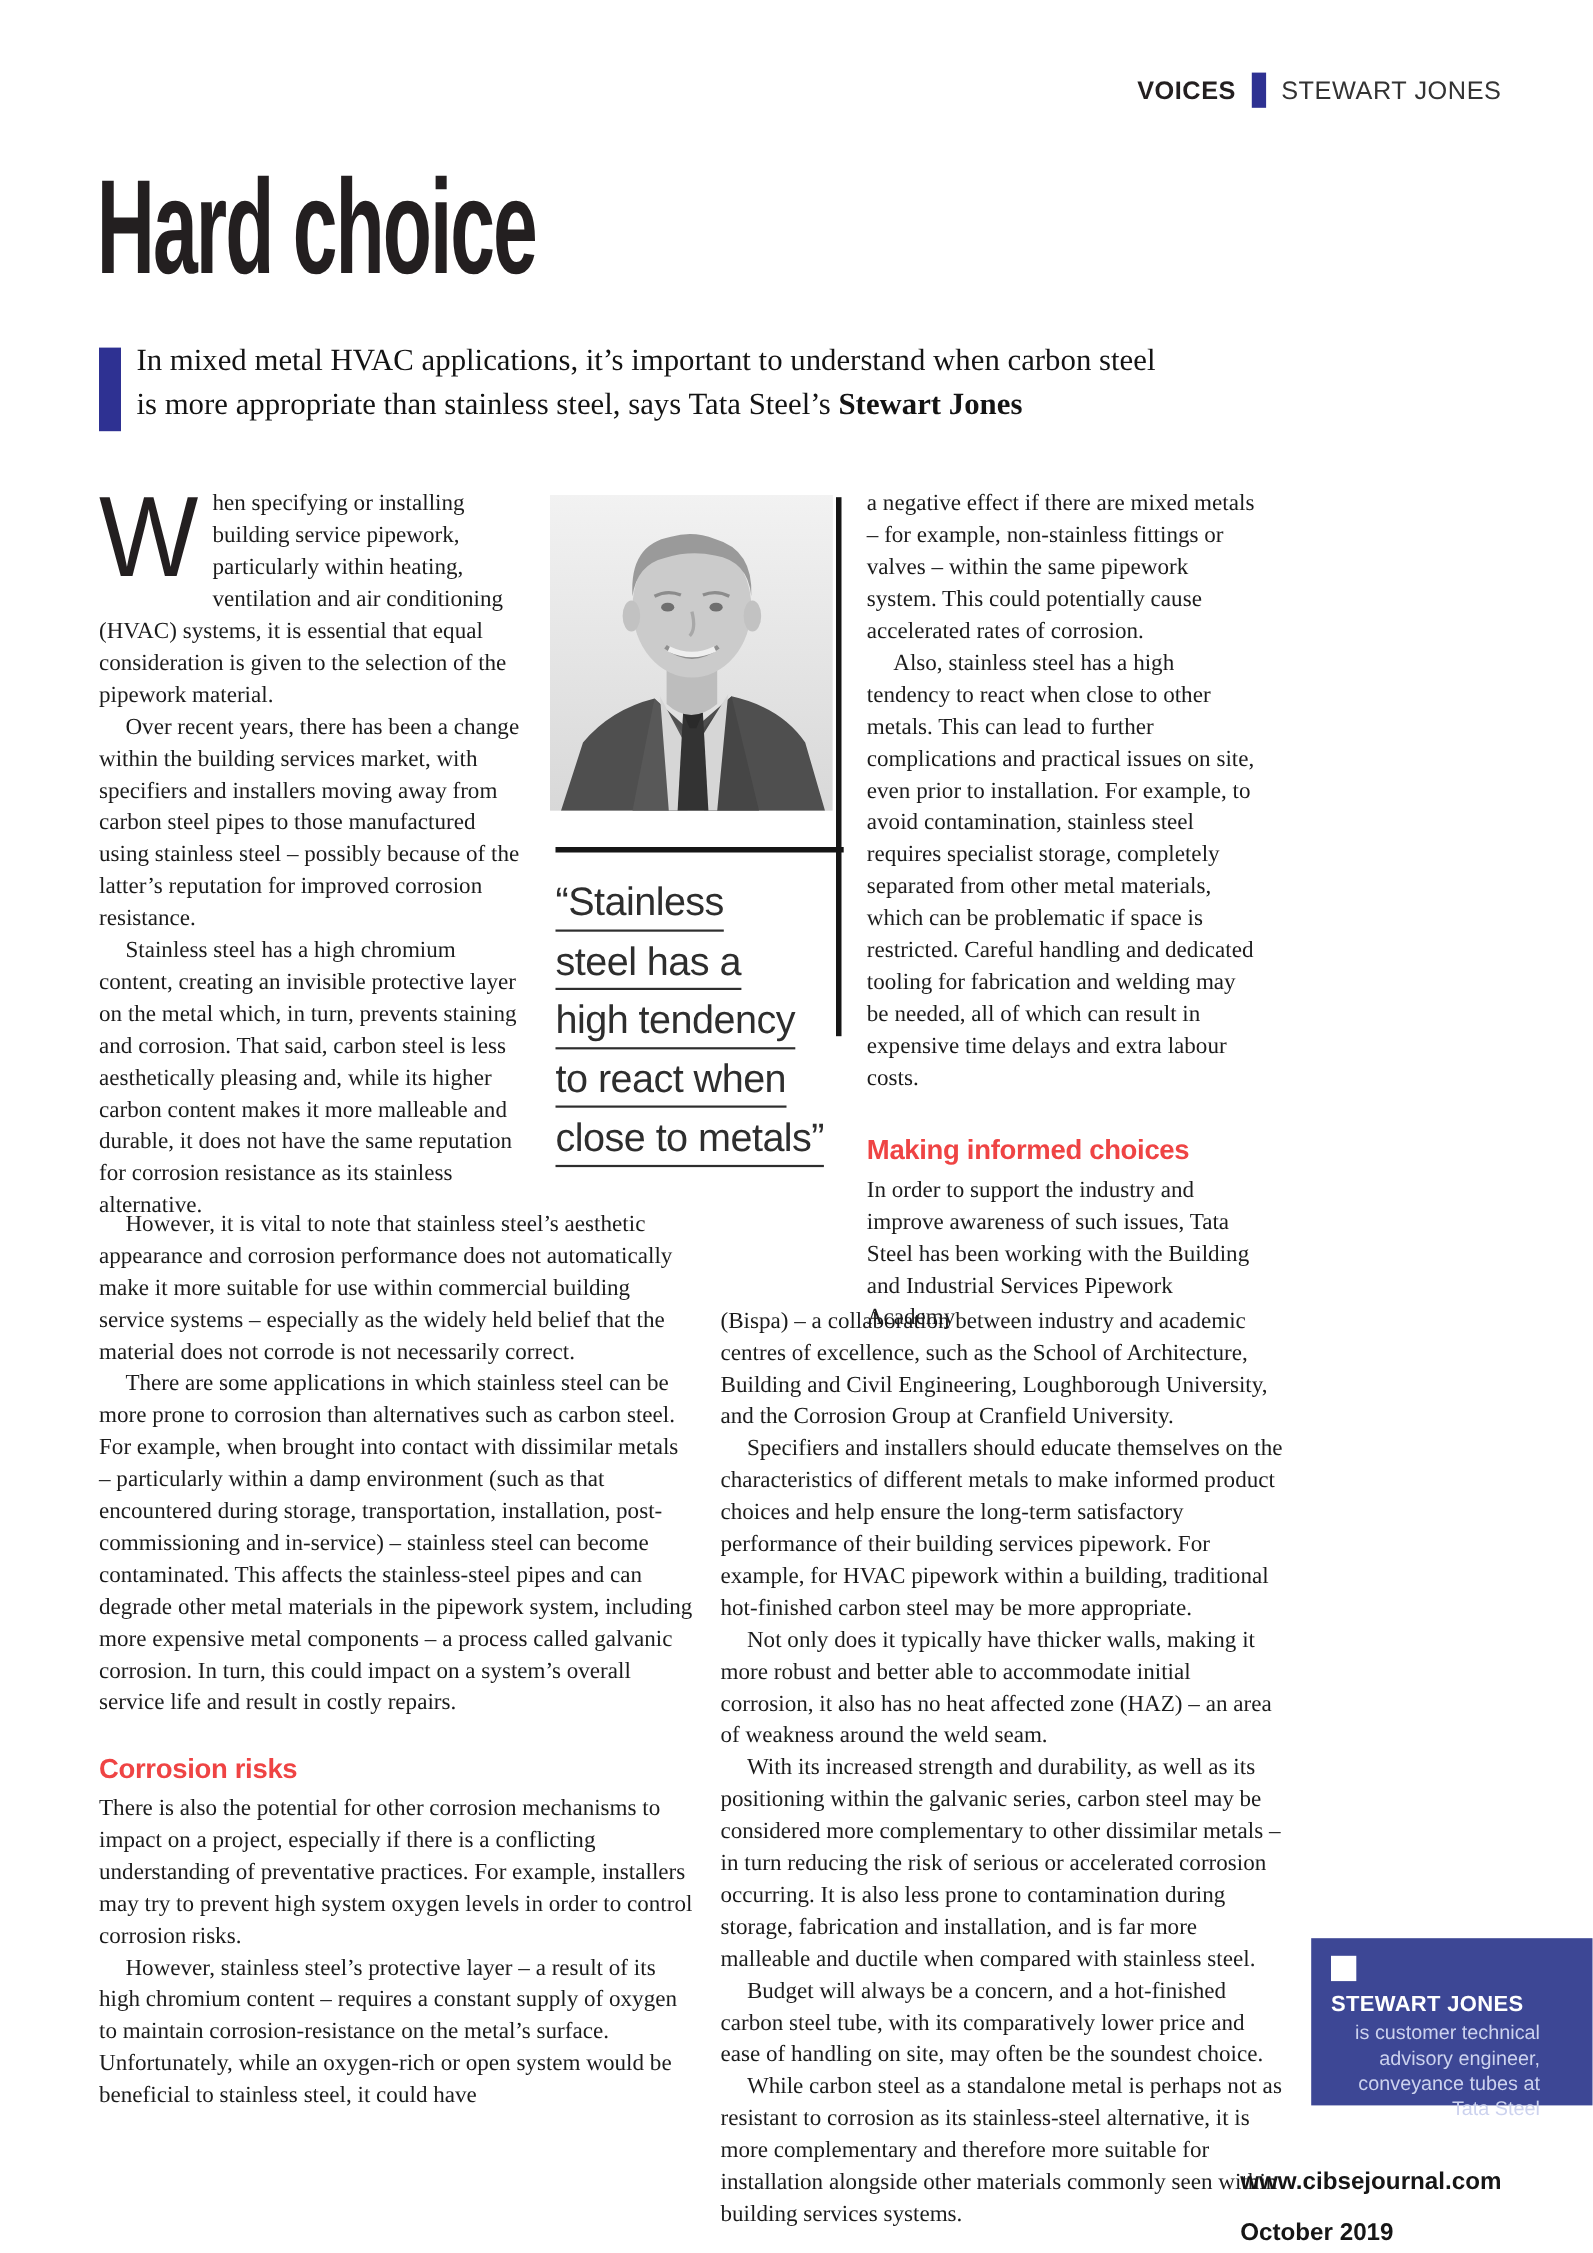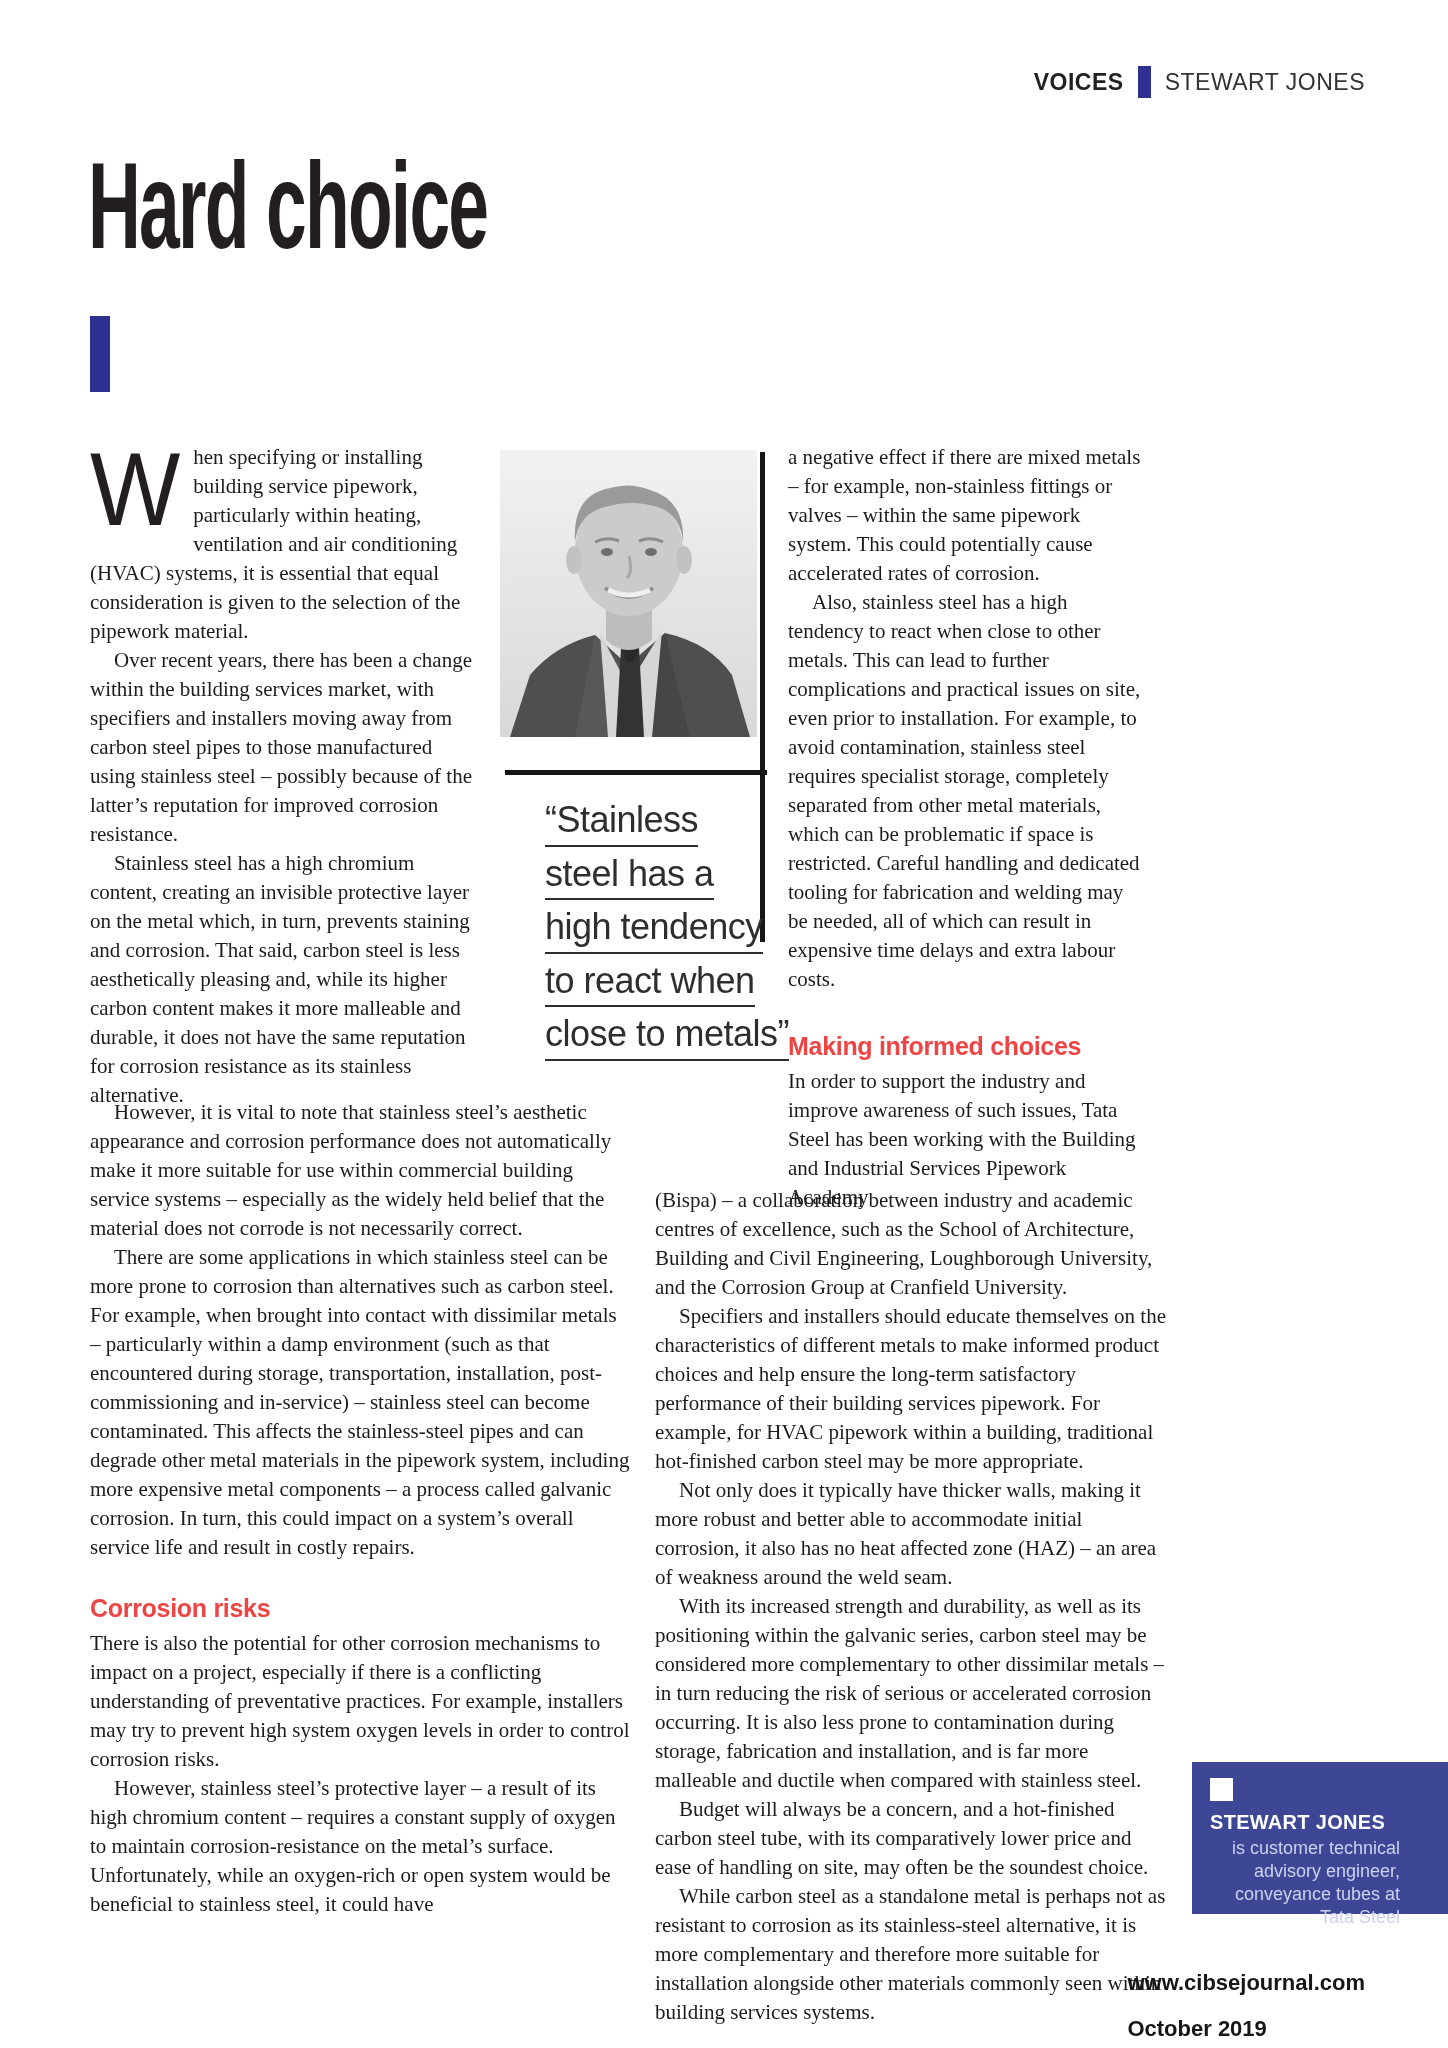--- a/index.html
+++ b/index.html
@@ -48,21 +48,21 @@
   .vrule{position:absolute;left:760px;top:452px;width:5px;height:490px;background:#161616;}
   
   .pq-rule{position:absolute;left:505px;top:770px;width:262px;height:5px;background:#161616;}
   .pullquote{
     position:absolute;left:505px;top:800px;width:285px;
     font-family:"Liberation Sans",sans-serif;font-size:36px;color:#2e2e2e;
     letter-spacing:-0.5px;
   }
   .pullquote .line{
     display:table;border-bottom:2px solid #2e2e2e;padding-bottom:5px;margin-bottom:7px;
-    white-space:nowrap;line-height:1.1;margin-left:40px;
+    white-space:nowrap;line-height:1.1;
   }
   
   .author-box{
     position:absolute;left:1192px;top:1762px;width:256px;height:152px;
     background:#3d4795;color:#ffffff;font-family:"Liberation Sans",sans-serif;
     box-sizing:border-box;padding:16px 18px;
   }
   .author-box .sq{width:23px;height:23px;background:#ffffff;margin-bottom:10px;}
   .author-box .name{font-weight:700;font-size:20px;letter-spacing:0.3px;margin:0 0 3px 0;}
   .author-box .bio{font-weight:400;font-size:18px;line-height:23px;color:#ccd2ee;margin:0;width:190px;text-align:right;}
@@ -82,20 +82,23 @@
 
   <div class="kicker">
     <span class="section">VOICES</span>
     <span class="bar"></span>
     <span class="author">STEWART JONES</span>
   </div>
 
   <div class="title">Hard choice</div>
 
   <div class="standfirst-bar"></div>
+  <div class="standfirst">
+    <span>In mixed metal HVAC applications, it’s important to understand when carbon steel is more appropriate than stainless steel, says Tata Steel’s </span><b>Stewart Jones</b>
+  </div>
 
   <div class="tblock" style="left:90px;top:443px;width:392px;">
     <p><span class="dropcap">W</span><span>hen specifying or installing building service pipework, particularly within heating, ventilation and air conditioning (HVAC) systems, it is essential that equal consideration is given to the selection of the pipework material.</span></p>
     <p class="ind">Over recent years, there has been a change within the building services market, with specifiers and installers moving away from carbon steel pipes to those manufactured using stainless steel – possibly because of the latter’s reputation for improved corrosion resistance.</p>
     <p class="ind">Stainless steel has a high chromium content, creating an invisible protective layer on the metal which, in turn, prevents staining and corrosion. That said, carbon steel is less aesthetically pleasing and, while its higher carbon content makes it more malleable and durable, it does not have the same reputation for corrosion resistance as its stainless alternative.</p>
   </div>
 
   <svg class="photo" viewBox="0 0 257 287">
     <rect width="257" height="287" fill="#e9e9e9"></rect>
     <rect width="257" height="287" fill="url(#g1)"></rect>

